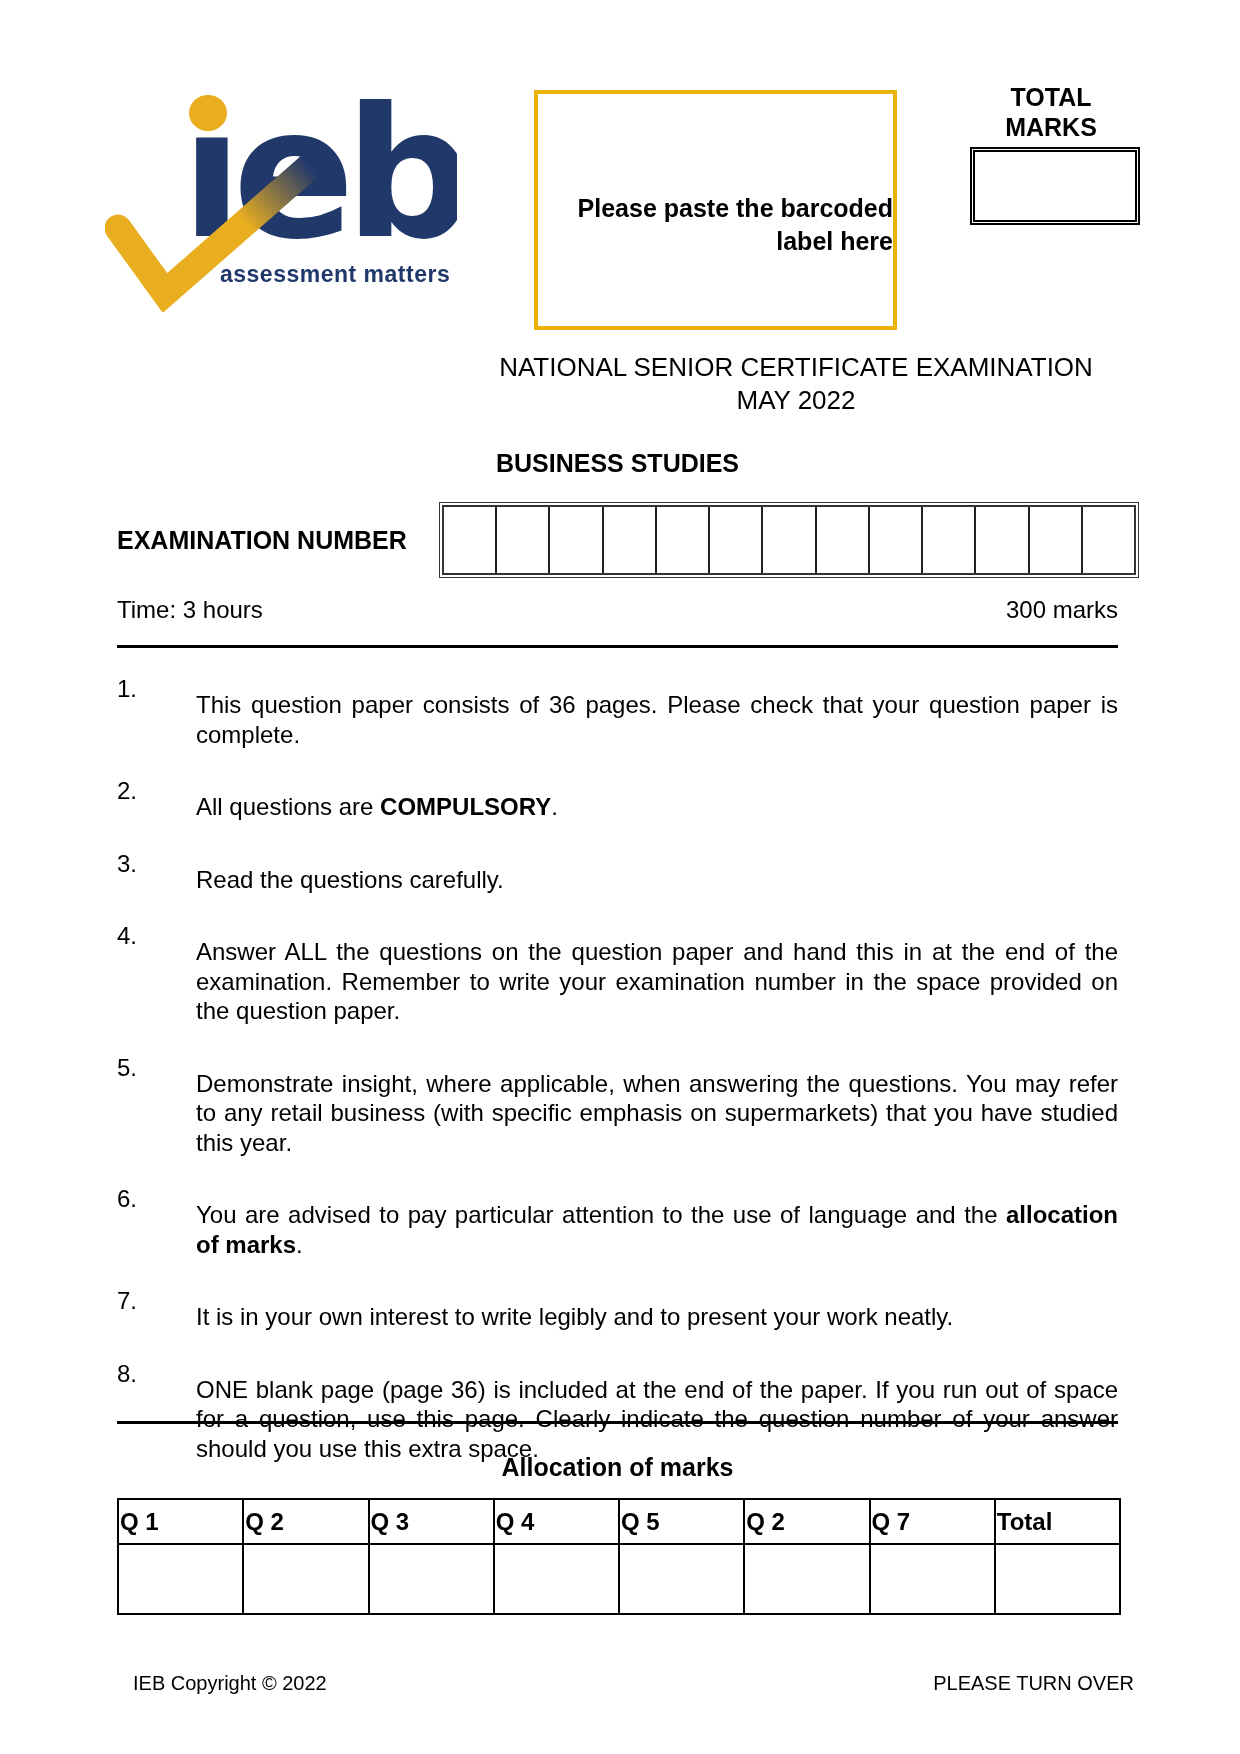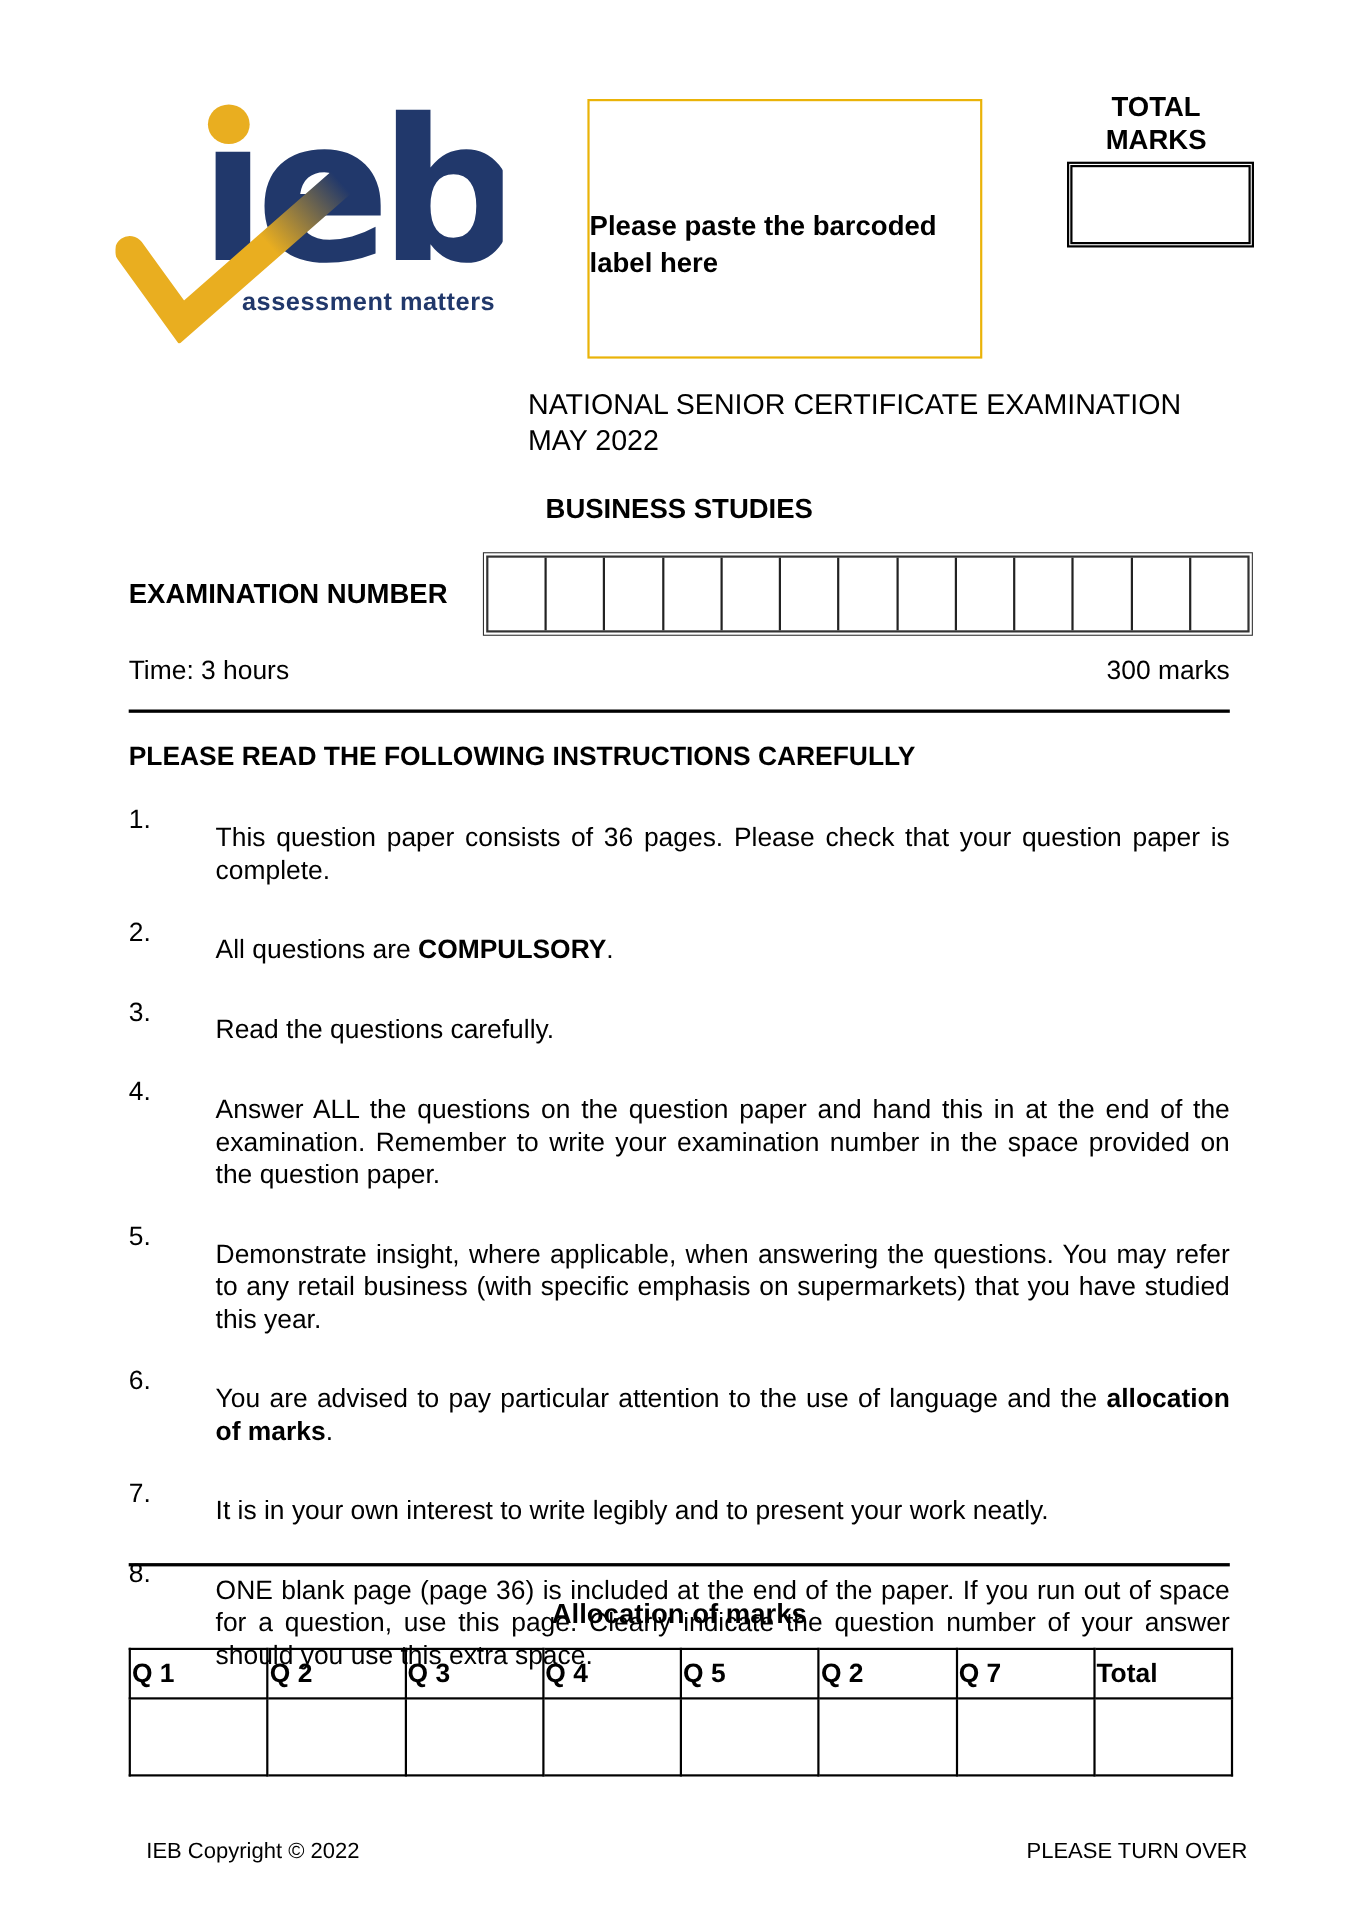--- a/index.html
+++ b/index.html
@@ -4,33 +4,33 @@
 <style>
   html,body{margin:0;padding:0;background:#fff;}
   .page{
     position:relative;width:1240px;height:1754px;background:#ffffff;
     font-family:"Liberation Sans",sans-serif;color:#000;overflow:hidden;
   }
   
   .logo{position:absolute;left:105px;top:70px;width:352px;height:242px;}
   .barcode-box{
     position:absolute;left:534px;top:90px;width:355px;height:232px;
-    border:2px solid #eab308;text-align:left;
+    border:4px solid #eab308;text-align:right;
   }
   .barcode-box .bb-text{margin-top:98px;font-weight:bold;font-size:25px;line-height:33px;}
   .totalmarks-label{
     position:absolute;left:955px;top:82px;width:192px;text-align:center;
     font-weight:bold;font-size:25px;line-height:30px;
   }
   .totalmarks-box{
     position:absolute;left:970px;top:147px;width:160px;height:68px;
     border:5px double #000;background:#fff;
   }
   .title-block{
-    position:absolute;left:480px;top:351px;width:632px;text-align:left;
+    position:absolute;left:480px;top:351px;width:632px;text-align:center;
     font-size:26px;line-height:33px;
   }
   .subject{
     position:absolute;left:117px;top:449px;width:1001px;text-align:center;
     font-weight:bold;font-size:25px;
   }
   
   .examnum-label{position:absolute;left:117px;top:526px;font-weight:bold;font-size:25px;}
   .examgrid{position:absolute;left:439px;top:502px;width:700px;height:76px;
     border:1px solid #333;padding:2px;box-sizing:border-box;}
@@ -121,21 +121,20 @@
   </div>
 
   <div class="time-row">
     <span>Time: 3 hours</span>
     <span>300 marks</span>
   </div>
 
   <div class="rule rule1"></div>
 
   <div class="instructions">
-    <div class="heading">PLEASE READ THE FOLLOWING INSTRUCTIONS CAREFULLY</div>
     <div id="instr-list">
         <div class="instr-item">
           <span>1.</span>
           <div class="itext"><span>This question paper consists of 36 pages. Please check that your question paper is complete.</span></div>
         </div>
         <div class="instr-item">
           <span>2.</span>
           <div class="itext"><span>All questions are </span><b>COMPULSORY</b><span>.</span></div>
         </div>
         <div class="instr-item">

